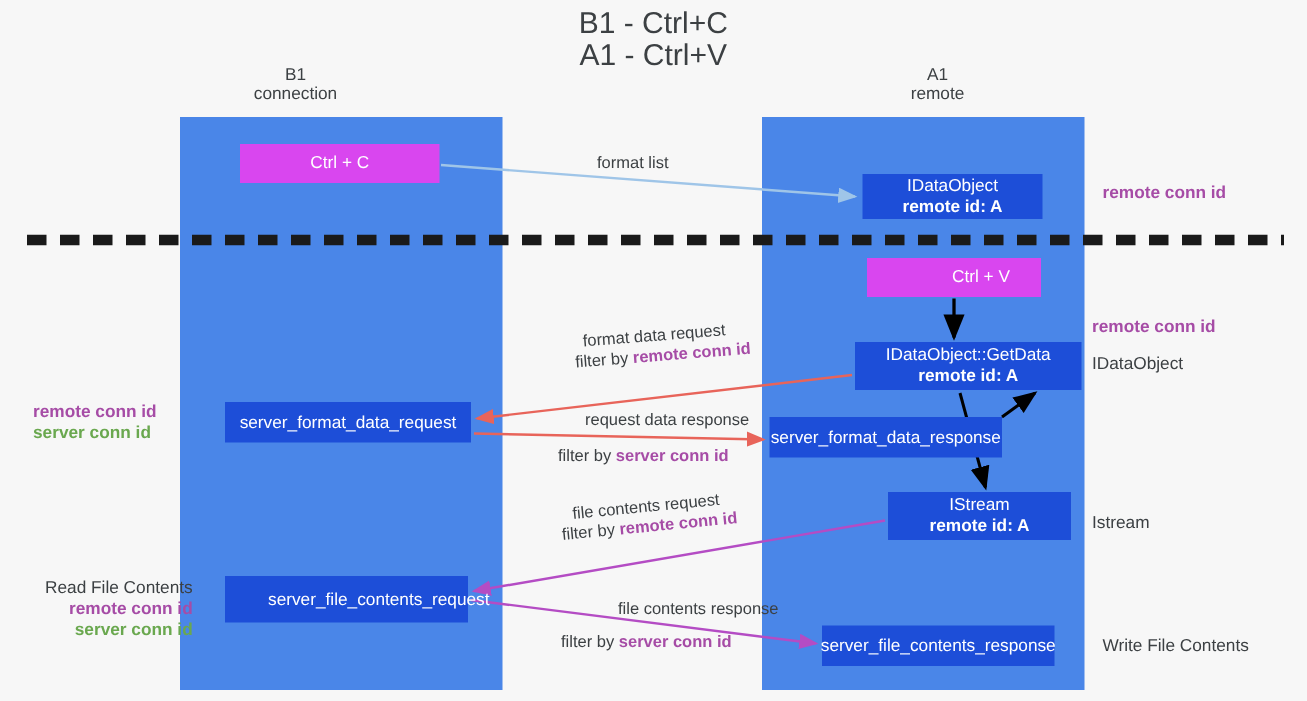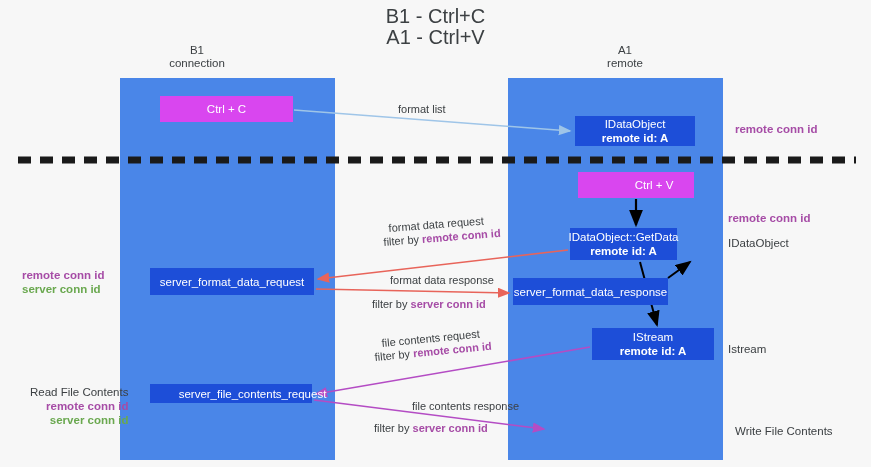--- a/index.html
+++ b/index.html
@@ -40,25 +40,25 @@
     color:#ffffff;text-align:center;
     font-size:11.5px;line-height:14px;
   }
   .node.green{background:#d946ef;}
   .node.orange{background:#1d4ed8;}
   .node .l2{font-size:11.5px;font-weight:bold;}
 
   #n-ctrlc{left:160px;top:96px;width:133px;height:26px;}
   #n-idataobject{left:575px;top:116px;width:120px;height:30px;}
   #n-ctrlv{left:578px;top:172px;width:116px;height:26px;padding-left:36px;}
-  #n-getdata{left:570px;top:228px;width:107px;height:32px;}
+  #n-getdata{left:570px;top:228px;width:151px;height:32px;}
   #n-sfdreq{left:150px;top:268px;width:164px;height:27px;}
   #n-sfdresp{left:513px;top:278px;width:155px;height:27px;}
   #n-istream{left:592px;top:328px;width:122px;height:32px;}
-  #n-sfcreq{left:150px;top:384px;width:162px;height:19px;padding-left:43px;}
+  #n-sfcreq{left:150px;top:384px;width:162px;height:31px;padding-left:43px;}
   #n-sfcresp{left:548px;top:417px;width:155px;height:27px;}
 
   
   .side{font-size:11.5px;line-height:14px;font-weight:bold;}
   .purple{color:#a64ca6;}
   .green-t{color:#6aa84f;}
   .plain{color:#3c4043;font-weight:normal;}
 
   #an-remote1{left:735px;top:122px;}
   #an-remote2{left:728px;top:211px;}
@@ -172,29 +172,32 @@
 
   <div class="abs node orange" id="n-istream">
     <span>IStream</span>
     <span class="l2">remote id: A</span>
   </div>
 
   <div class="abs node orange" id="n-sfcreq">
     <span>server_file_contents_request</span>
   </div>
 
+  <div class="abs node orange" id="n-sfcresp">
+    <span>server_file_contents_response</span>
+  </div>
 
   <div class="abs conn-label" id="lbl-format-list">format list</div>
 
   <div class="abs conn-label" id="lbl-fdreq">format data request</div>
   <div class="abs conn-label" id="lbl-fdreq2">
     <span>filter by </span><b class="purple">remote conn id</b>
   </div>
 
-  <div class="abs conn-label" id="lbl-fdresp">format data response</div>
+  <div class="abs conn-label" id="lbl-fdresp">request data response</div>
   <div class="abs conn-label" id="lbl-fdresp2">
     <span>filter by </span><b class="purple">server conn id</b>
   </div>
 
   <div class="abs conn-label" id="lbl-fcreq">file contents request</div>
   <div class="abs conn-label" id="lbl-fcreq2">
     <span>filter by </span><b class="purple">remote conn id</b>
   </div>
 
   <div class="abs conn-label" id="lbl-fcresp">file contents response</div>

